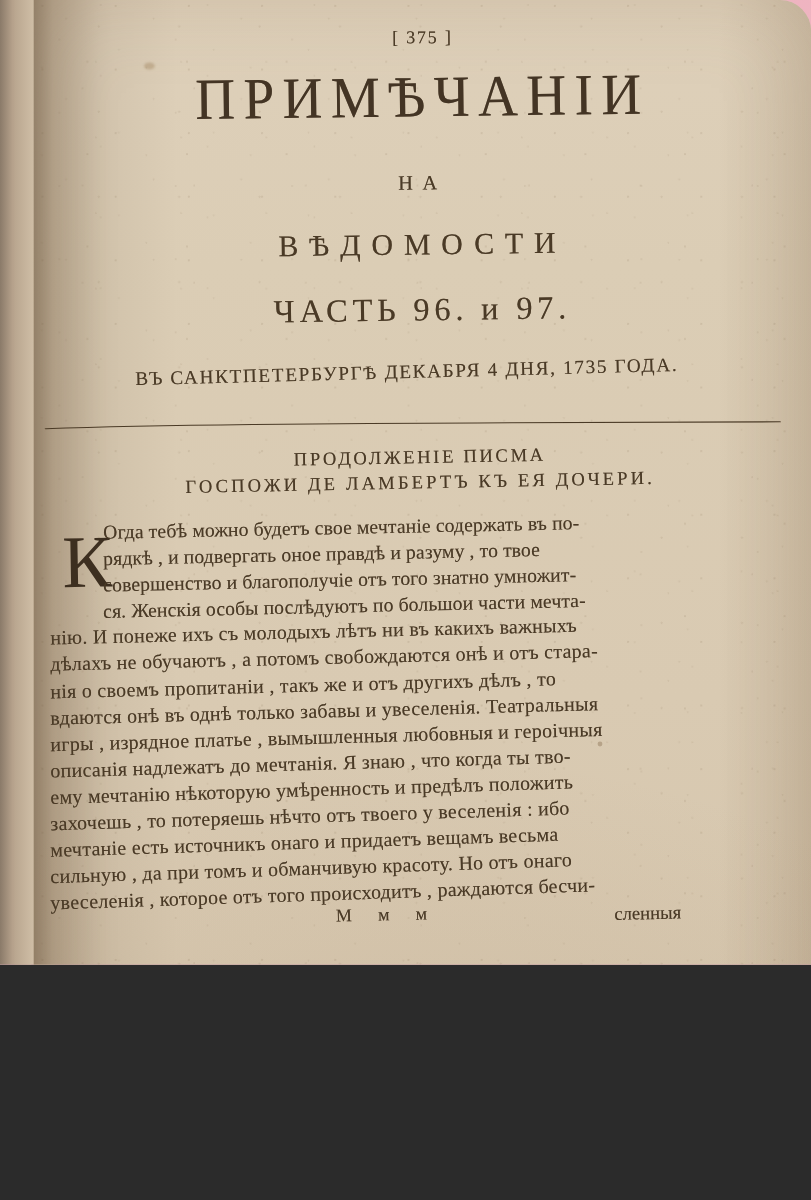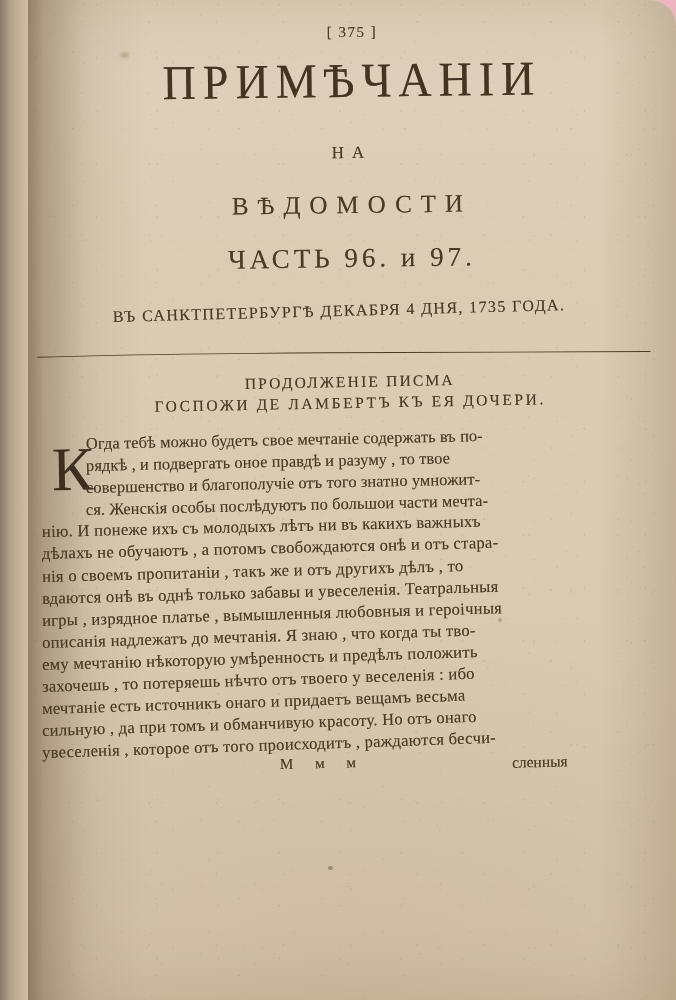--- a/index.html
+++ b/index.html
@@ -4,21 +4,21 @@
 <style>
   html, body {
     margin: 0;
     padding: 0;
     background: #2b2b2b;
   }
 
   #page-root {
     position: relative;
     width: 676px;
-    height: 1000px;
+    height: 804px;
     overflow: hidden;
     background: #e8b8c4;
     font-family: "Liberation Serif", "DejaVu Serif", serif;
   }
 
   
   .backdrop {
     position: absolute;
     inset: 0;
     background:

